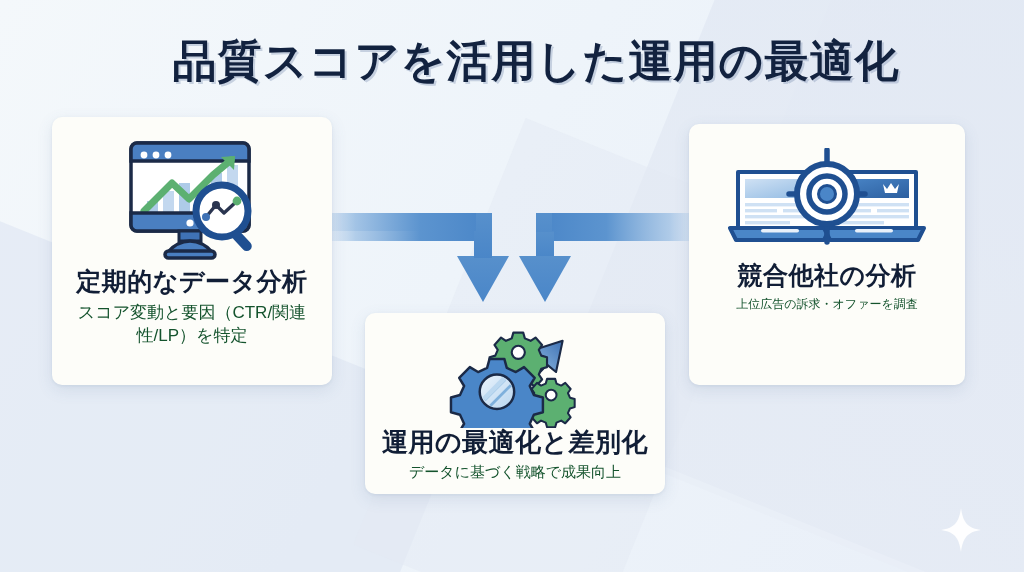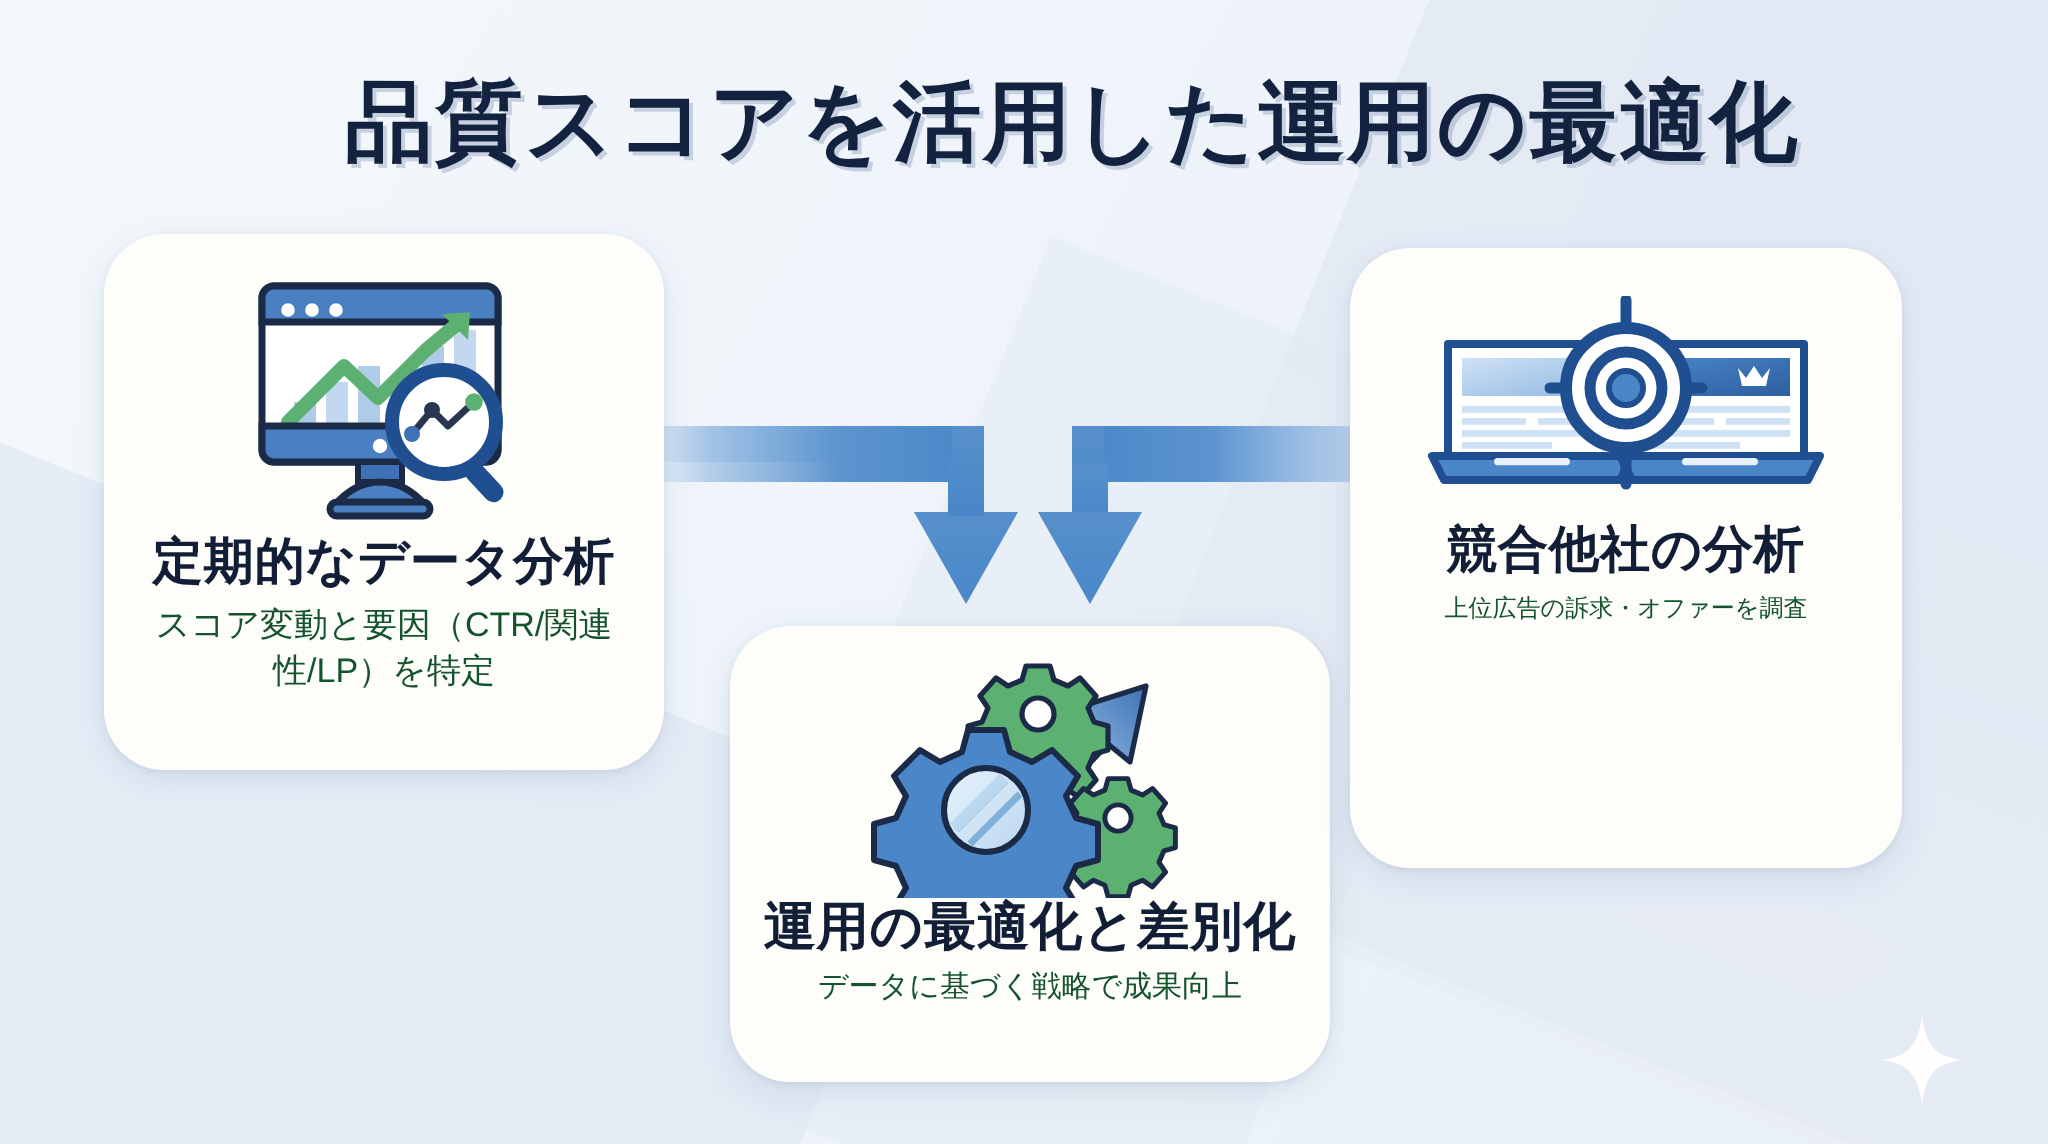--- a/index.html
+++ b/index.html
@@ -78,30 +78,30 @@
     letter-spacing: 1px;
     color: #12223f;
     text-shadow: 2px 2px 0 rgba(120,140,175,.35);
     padding-left: 24px;
   }
 
   
   .card {
     position: absolute;
     background: #fdfdf9;
-    border-radius: 30px;
+    border-radius: 10px;
     box-shadow: 0 5px 16px rgba(80,105,150,.13), 0 1px 3px rgba(80,105,150,.10);
     display: flex;
     flex-direction: column;
     align-items: center;
     box-sizing: border-box;
   }
   .card-1 { left: 52px;  top: 117px; width: 280px; height: 268px; padding: 22px 14px 12px; }
-  .card-2 { left: 365px; top: 313px; width: 300px; height: 228px; padding: 18px 14px 10px; }
-  .card-3 { left: 675px; top: 124px; width: 276px; height: 310px; padding: 24px 0 12px; }
+  .card-2 { left: 365px; top: 313px; width: 300px; height: 181px; padding: 18px 14px 10px; }
+  .card-3 { left: 689px; top: 124px; width: 276px; height: 261px; padding: 24px 0 12px; }
 
   .card-icon { display: block; }
   .card-title {
     font-size: 25px;
     font-weight: 700;
     color: #111e36;
     letter-spacing: .5px;
     text-align: center;
     line-height: 1.15;
   }

